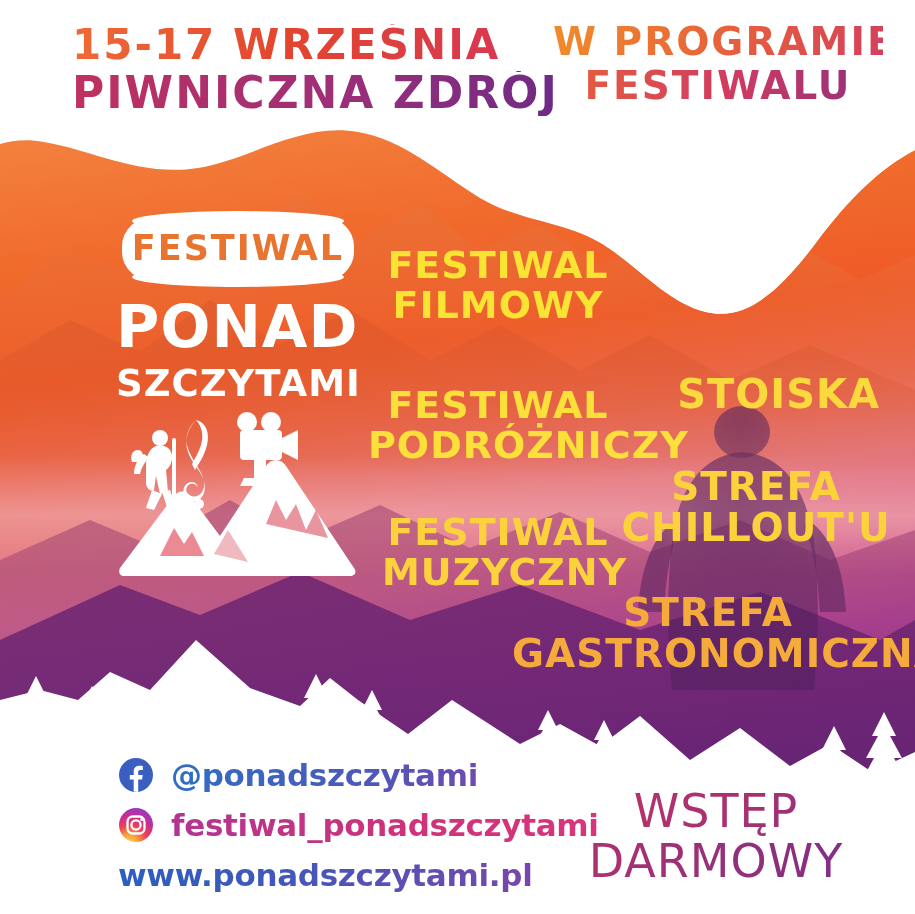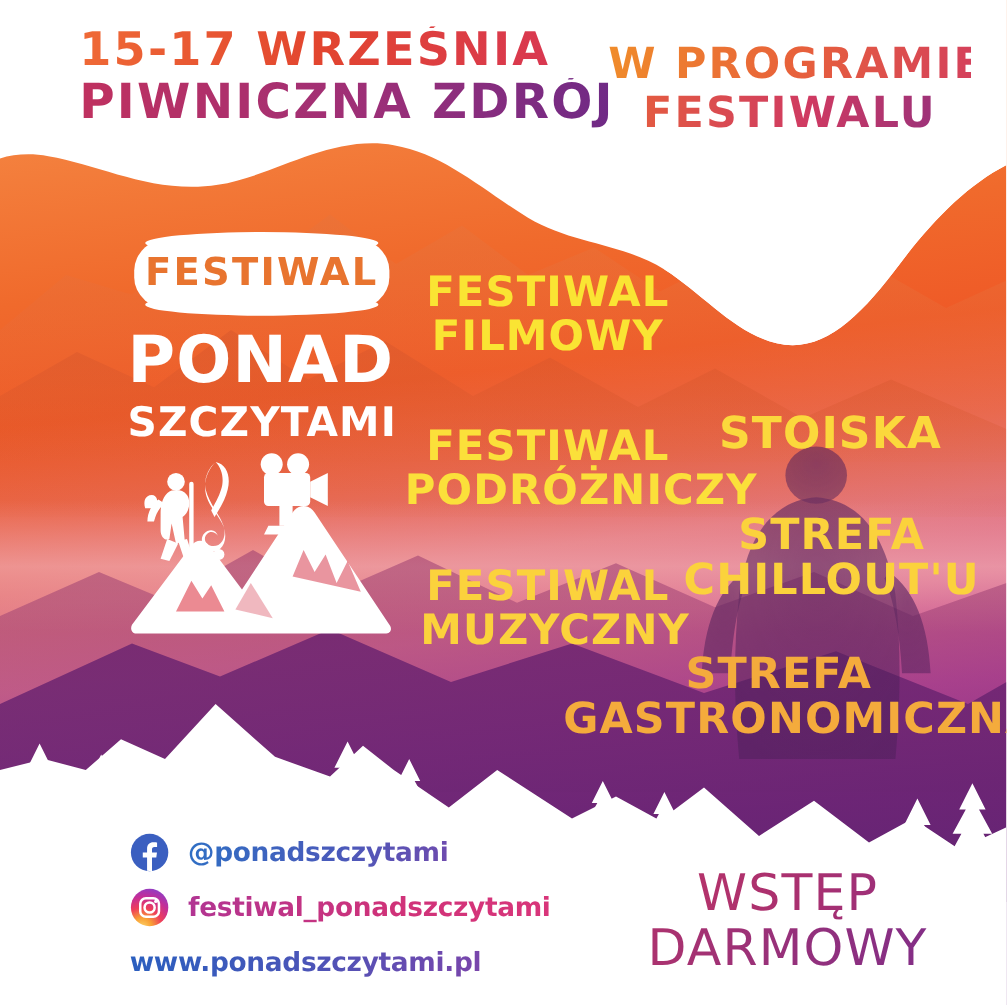--- a/index.html
+++ b/index.html
@@ -49,21 +49,21 @@
     display:block;
     font-size:44px;
     margin-top:4px;
     background:linear-gradient(95deg,#c0315f 0%,#9c2f78 55%,#6e2a86 100%);
     -webkit-background-clip:text;background-clip:text;
     color:transparent;-webkit-text-fill-color:transparent;
     letter-spacing:2px;
   }
 
   #program-heading{
-    left:553px;top:39px;
+    left:553px;top:22px;
     text-align:center;
     width:330px;
   }
   #prog-line1{
     display:block;font-size:39px;letter-spacing:2px;
     background:linear-gradient(100deg,#f08c2a 0%,#e8623a 50%,#d4405c 100%);
     -webkit-background-clip:text;background-clip:text;
     color:transparent;-webkit-text-fill-color:transparent;
   }
   #prog-line2{
@@ -116,33 +116,33 @@
     text-align:center;
     white-space:nowrap;
   }
   .prog-item span{display:block;}
 
   #prog-filmowy{left:382px;top:245px;width:232px;font-size:38px;color:#fae433;letter-spacing:1px;}
   #prog-podrozniczy{left:368px;top:385px;width:260px;font-size:38px;color:#fbe03a;letter-spacing:1px;}
   #prog-muzyczny{left:382px;top:512px;width:232px;font-size:38px;color:#fbd23c;letter-spacing:1px;}
 
   #prog-warsztaty{left:618px;top:292px;width:275px;font-size:40px;color:#fbe03a;letter-spacing:1px;}
-  #prog-stoiska{left:630px;top:373px;width:250px;font-size:40px;color:#fbd83c;letter-spacing:1px;}
+  #prog-stoiska{left:630px;top:373px;width:250px;font-size:40px;color:#fbd83c;letter-spacing:1px;text-align:right;}
   #prog-chillout{left:608px;top:466px;width:296px;font-size:39px;color:#fbd23c;letter-spacing:1px;}
   #prog-gastro{left:512px;top:592px;width:392px;font-size:39px;color:#f4ab3c;letter-spacing:1px;}
 
   
   #social{position:absolute;left:118px;top:752px;}
   .social-row{
     display:flex;align-items:center;
     height:46px;
     margin-bottom:4px;
   }
   .social-label{
-    font-size:24px;font-weight:700;letter-spacing:-0.3px;
+    font-size:31px;font-weight:700;letter-spacing:-0.3px;
     -webkit-background-clip:text;background-clip:text;
     color:transparent;-webkit-text-fill-color:transparent;
     white-space:nowrap;
   }
   #fb-label{
     margin-left:17px;
     background:linear-gradient(100deg,#2f6fc4 0%,#4b59ba 60%,#6f4bae 100%);
     -webkit-background-clip:text;background-clip:text;
     color:transparent;-webkit-text-fill-color:transparent;
   }

